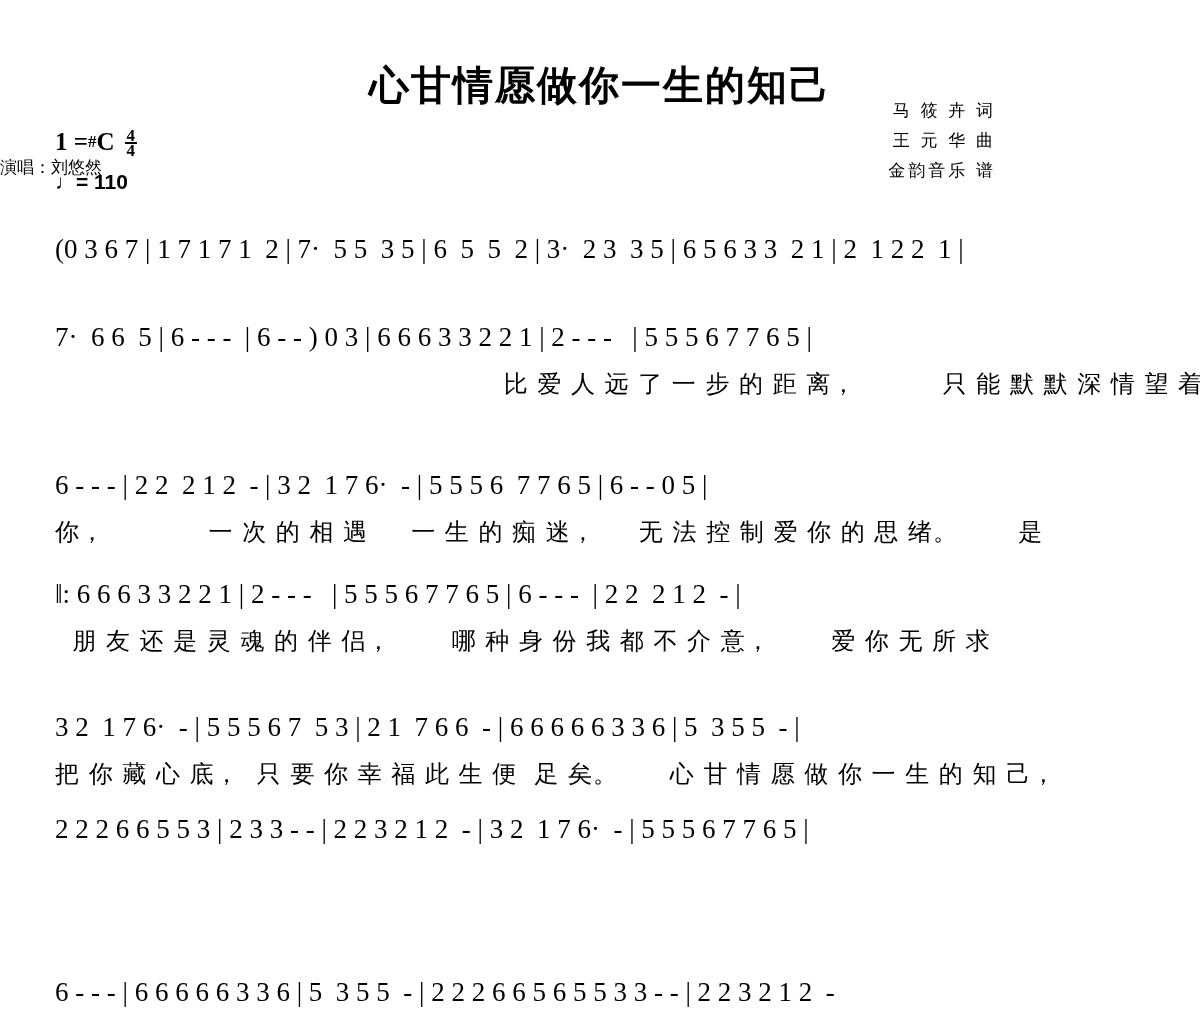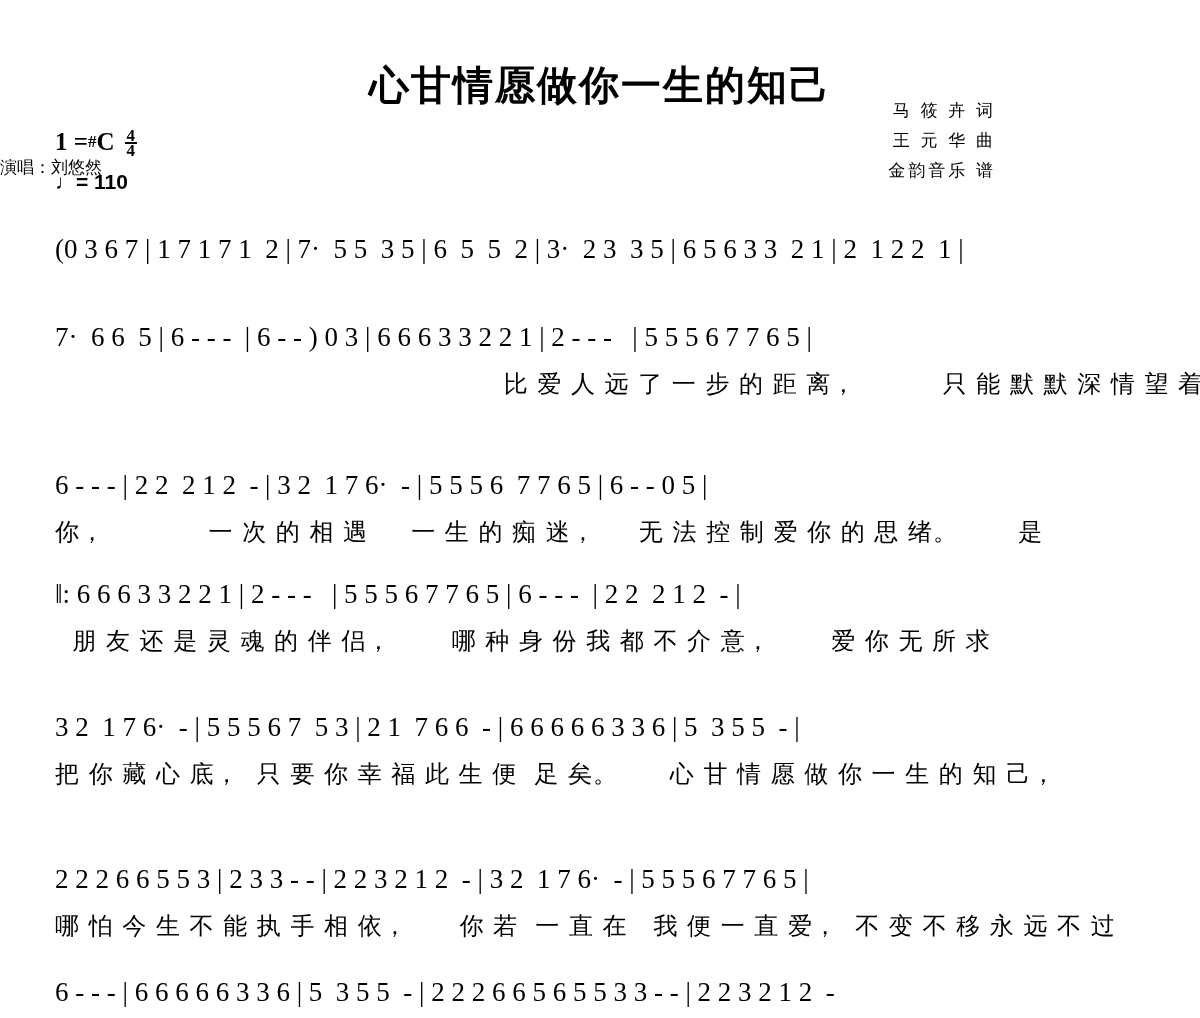--- a/index.html
+++ b/index.html
@@ -126,22 +126,21 @@
   <div class="line" style="top:577px;">
     <div class="notes">‖: 6 6 6 3 3 2 2 1 | 2 - - -   | 5 5 5 6 7 7 6 5 | 6 - - -  | 2 2  2 1 2  - |</div>
     <div class="lyrics">  朋 友 还 是 灵 魂 的 伴 侣，       哪 种 身 份 我 都 不 介 意，       爱 你 无 所 求</div>
   </div>
 
   <div class="line" style="top:710px;">
     <div class="notes">3 2  1 7 6·  - | 5 5 5 6 7  5 3 | 2 1  7 6 6  - | 6 6 6 6 6 3 3 6 | 5  3 5 5  - |</div>
     <div class="lyrics">把 你 藏 心 底，  只 要 你 幸 福 此 生 便  足 矣。      心 甘 情 愿 做 你 一 生 的 知 己，</div>
   </div>
 
-  <div class="line" style="top:862px;">
+  <div class="line" style="top:812px;">
     <div class="notes">2 2 2 6 6 5 5 3 | 2 3 3 - - | 2 2 3 2 1 2  - | 3 2  1 7 6·  - | 5 5 5 6 7 7 6 5 |</div>
-    <div class="lyrics">哪 怕 今 生 不 能 执 手 相 依，      你 若  一 直 在   我 便 一 直 爱，  不 变 不 移 永 远 不 过</div>
   </div>
 
   <div class="line" style="top:975px;">
     <div class="notes">6 - - - | 6 6 6 6 6 3 3 6 | 5  3 5 5  - | 2 2 2 6 6 5 6 5 5 3 3 - - | 2 2 3 2 1 2  -</div>
   </div>
 
 </div>
 
 </body></html>

